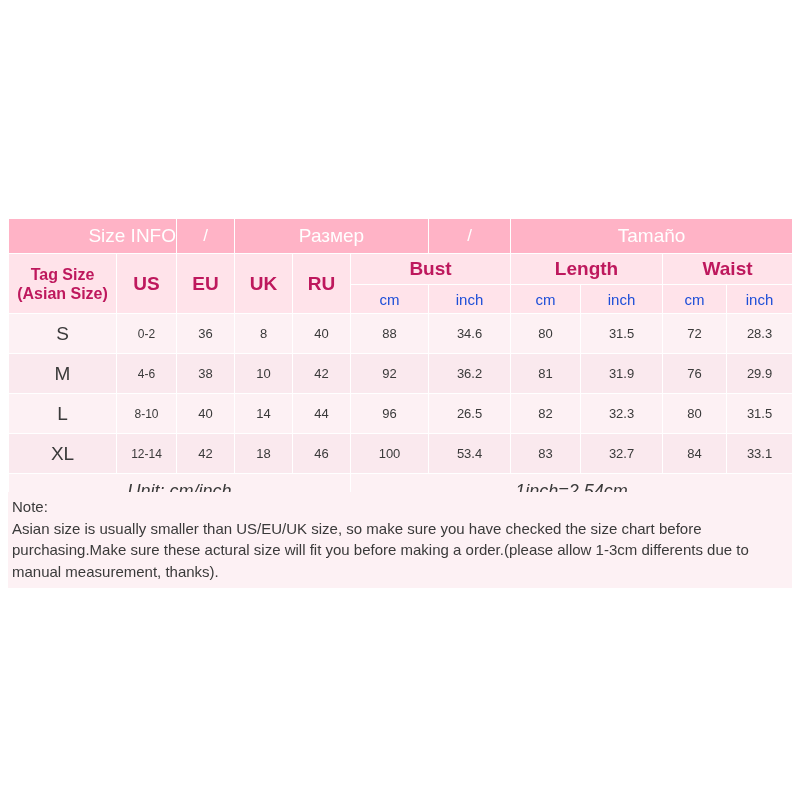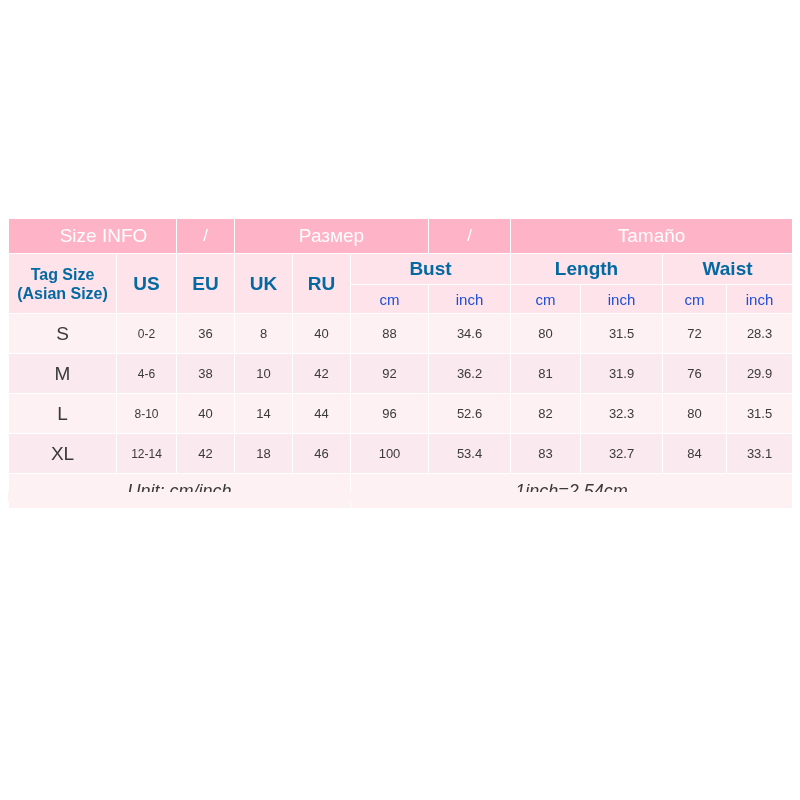--- a/index.html
+++ b/index.html
@@ -34,34 +34,34 @@
     padding: 0;
   }
   
   .hdr-strip td {
     background: #ffb3c6;
     color: #ffffff;
     height: 34px;
     font-size: 19px;
   }
   .hdr-strip td.lbl {
-    text-align: center;
+    text-align: right;
     padding-left: 22px;
   }
   .hdr-strip td.lbl-c {
     text-align: center;
     margin-left: 13px;
   }
   .hdr-strip td.slash {
     font-size: 17px;
   }
   
   .sub-hdr td {
     background: #ffe3ea;
-    color: #0369a1;
+    color: #be185d;
     font-size: 18px;
     height: 30px;
   }
   .sub-hdr td.tag {
     font-size: 16px;
     line-height: 19px;
     font-weight: bold;
   }
   .sub-hdr td.big {
     font-size: 19px;
@@ -187,21 +187,21 @@
       <td>29.9</td>
     </tr>
 
     <tr class="data-row odd">
       <td class="size-name">L</td>
       <td class="small">8-10</td>
       <td>40</td>
       <td>14</td>
       <td>44</td>
       <td>96</td>
-      <td>52.6</td>
+      <td>26.5</td>
       <td>82</td>
       <td>32.3</td>
       <td>80</td>
       <td>31.5</td>
     </tr>
 
     <tr class="data-row even">
       <td class="size-name">XL</td>
       <td class="small">12-14</td>
       <td>42</td>
@@ -217,13 +217,15 @@
 
     <tr class="foot-row">
       <td colspan="5">Unit: cm/inch</td>
       <td colspan="6">1inch=2.54cm</td>
     </tr>
   </tbody>
     </table>
 </div>
 
 <div class="note">
+  <span class="note-title">Note:</span>
+  <span class="note-body">Asian size is usually smaller than US/EU/UK size, so make sure you have checked the size chart before purchasing.Make sure these actural size will fit you before making a order.(please allow 1-3cm differents due to manual measurement, thanks).</span>
 </div>
 
 </body></html>

